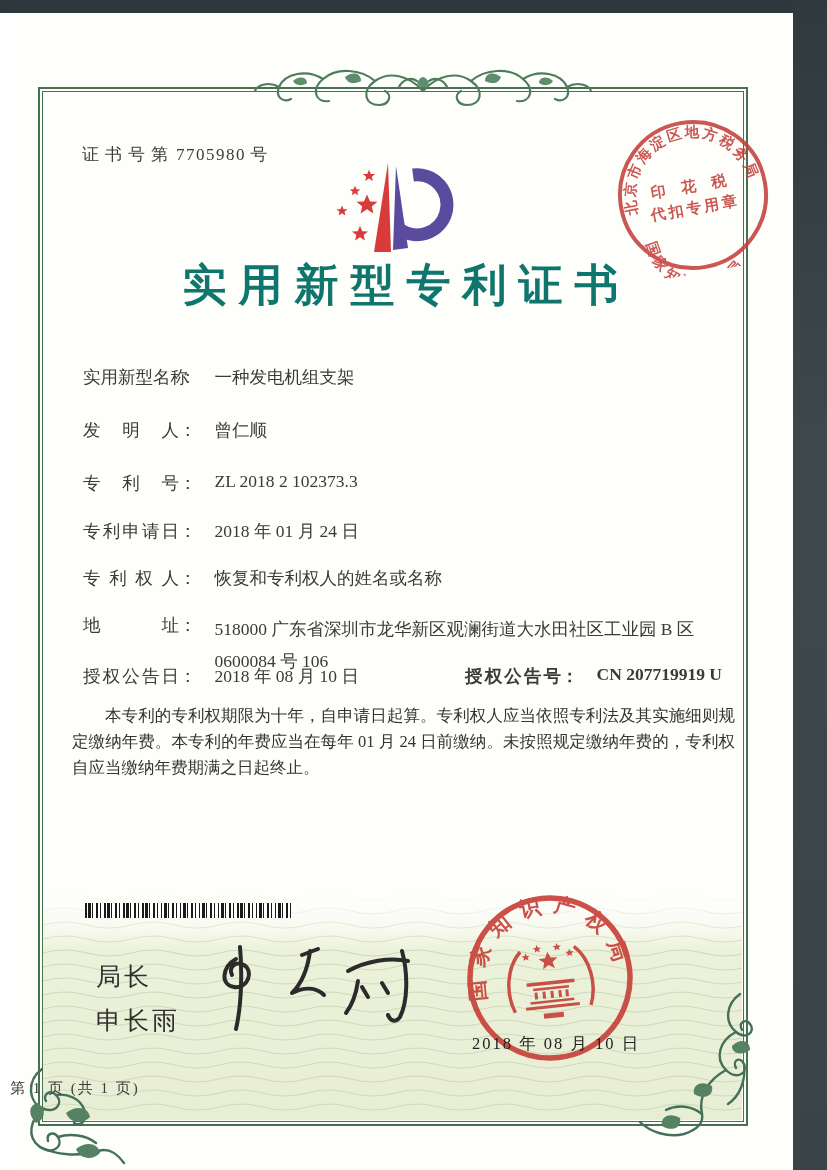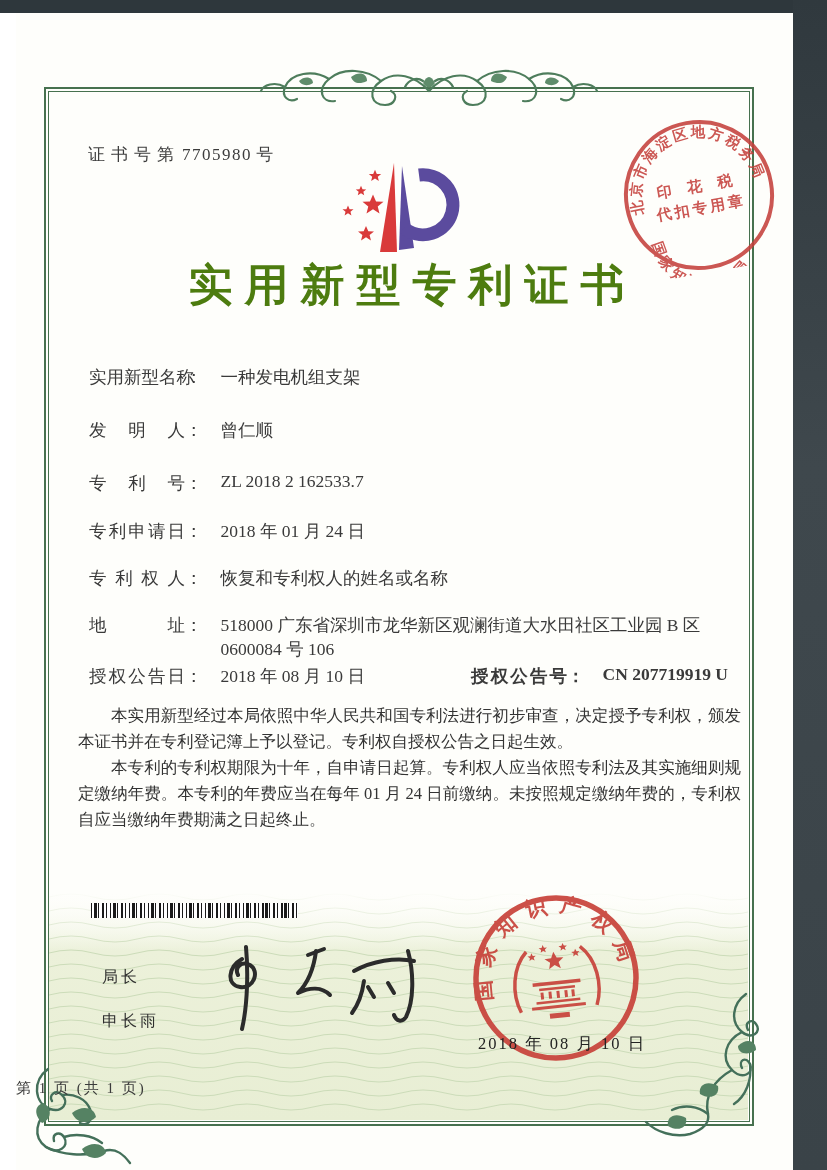--- a/index.html
+++ b/index.html
@@ -1,64 +1,64 @@
 <!DOCTYPE html>
 <html><head>
 <meta charset="utf-8">
 <style>
   html,body{margin:0;padding:0;}
   body{width:827px;height:1170px;position:relative;overflow:hidden;
        background:#fff;font-family:"Liberation Serif","DejaVu Serif",serif;}
   .scan-band-top{position:absolute;left:0;top:0;width:827px;height:13px;background:#2e373c;z-index:9;}
   .scan-strip-right{position:absolute;left:793px;top:0;width:34px;height:1170px;
        background:linear-gradient(180deg,#30393e,#3f484d 40%,#3a4348);z-index:9;}
-  .paper{position:absolute;left:16px;top:13px;width:793px;height:1157px;background:#fefefb;}
+  .paper{position:absolute;left:10px;top:13px;width:793px;height:1157px;background:#fefefb;}
 
   
   .frame{position:absolute;left:28px;top:74px;width:706px;height:1035px;
          border:2px solid #47714f;z-index:3;}
   .frame-inner{position:absolute;inset:2px;border:1px solid #47714f;}
 
   
   .guilloche{position:absolute;left:33px;top:878px;width:699px;height:229px;z-index:1;
      background:linear-gradient(180deg,rgba(238,242,221,0) 0,#ecf1da 60px,#e8eed4 100%);}
   .guilloche svg{position:absolute;left:0;top:0;}
   .g-fade{position:absolute;left:33px;top:878px;width:699px;height:60px;z-index:2;
      background:linear-gradient(180deg,#fefefb,rgba(254,254,251,0));}
 
   .cert-no{position:absolute;left:72px;top:130px;z-index:5;font-size:17px;color:#3c3c3c;}
   .cert-no .cjk{letter-spacing:6px;}
   .cert-no .num{letter-spacing:1.5px;margin-left:2px;}
 
   .logo{position:absolute;left:318px;top:136px;width:160px;height:168px;z-index:5;}
 
   .doc-title{position:absolute;left:0;top:243px;width:793px;text-align:center;z-index:5;
-     font-size:44px;font-weight:700;color:#4d7c0f;letter-spacing:12px;}
+     font-size:44px;font-weight:700;color:#0f766e;letter-spacing:12px;}
 
   .fields{position:absolute;left:73px;top:0;width:660px;z-index:5;color:#3a3a3a;}
   .frow{position:absolute;font-size:17.5px;white-space:nowrap;}
   .frow .lab{display:inline-block;width:96px;text-align:justify;text-align-last:justify;
       vertical-align:top;}
   .frow .col{display:inline-block;vertical-align:top;}
   .frow .val{display:inline-block;margin-left:18px;vertical-align:top;}
   .frow.wrap{white-space:normal;}
-  .frow.wrap .val{width:492px;line-height:24px;}
+  .frow.wrap .val{width:492px;line-height:32px;}
   .pair2{position:absolute;left:382px;top:0;font-weight:bold;}
 
   .paras{position:absolute;left:62px;top:690px;width:663px;z-index:5;color:#333;
      font-size:16.5px;line-height:26px;text-align:justify;}
   .paras p{margin:0;text-indent:2em;}
 
   .barcode{position:absolute;left:75px;top:890px;width:207px;height:15px;z-index:5;
      background:repeating-linear-gradient(90deg,
        #1a1a1a 0 1.5px,#fff 1.5px 3px,#1a1a1a 3px 6px,#fff 6px 7px,
        #1a1a1a 7px 8px,#fff 8px 11px,#1a1a1a 11px 13px,#fff 13px 15px,
        #1a1a1a 15px 16px,#fff 16px 19px);}
 
-  .signoff{position:absolute;left:86px;top:942px;z-index:5;font-size:16px;color:#2f2f2f;
+  .signoff{position:absolute;left:86px;top:942px;z-index:5;font-size:25px;color:#2f2f2f;
      line-height:44px;letter-spacing:3px;}
   .signature{position:absolute;left:196px;top:912px;width:210px;height:118px;z-index:6;}
 
   .seal{position:absolute;left:453px;top:878px;width:174px;height:174px;z-index:5;
      transform:rotate(-6deg);opacity:.92;}
   .seal-date{position:absolute;left:462px;top:1020px;z-index:7;font-size:16.5px;
      color:#232323;letter-spacing:2px;white-space:nowrap;}
 
   .stamp{position:absolute;left:605px;top:104px;width:156px;height:156px;z-index:6;
      transform:rotate(-10deg);opacity:.88;}
@@ -199,41 +199,40 @@
   <div class="doc-title">实用新型专利证书</div>
 
   <div class="fields">
     <div class="frow" style="top:352px">
       <span class="lab">实用新型名称</span><span class="col">：</span><span class="val">一种发电机组支架</span>
     </div>
     <div class="frow" style="top:405px">
       <span class="lab">发明人</span><span class="col">：</span><span class="val">曾仁顺</span>
     </div>
     <div class="frow" style="top:458px">
-      <span class="lab">专利号</span><span class="col">：</span><span class="val">ZL 2018 2 162533.7</span>
+      <span class="lab">专利号</span><span class="col">：</span><span class="val">ZL 2018 2 102373.3</span>
     </div>
     <div class="frow" style="top:506px">
       <span class="lab">专利申请日</span><span class="col">：</span><span class="val">2018 年 01 月 24 日</span>
     </div>
     <div class="frow" style="top:553px">
       <span class="lab">专利权人</span><span class="col">：</span><span class="val">恢复和专利权人的姓名或名称</span>
     </div>
     <div class="frow wrap" style="top:600px">
       <span class="lab">地址</span><span class="col">：</span><span class="val">518000 广东省深圳市龙华新区观澜街道大水田社区工业园 B 区 0600084 号 106</span>
     </div>
     <div class="frow" style="top:651px">
       <span class="lab">授权公告日</span><span class="col">：</span><span class="val">2018 年 08 月 10 日</span>
       <span class="pair2">
         <span class="lab">授权公告号</span><span class="col">：</span><span class="val">CN 207719919 U</span>
       </span>
     </div>
   </div>
 
   <div class="paras">
-    <p>本实用新型经过本局依照中华人民共和国专利法进行初步审查，决定授予专利权，颁发本证书并在专利登记簿上予以登记。专利权自授权公告之日起生效。</p>
     <p>本专利的专利权期限为十年，自申请日起算。专利权人应当依照专利法及其实施细则规定缴纳年费。本专利的年费应当在每年 01 月 24 日前缴纳。未按照规定缴纳年费的，专利权自应当缴纳年费期满之日起终止。</p>
   </div>
 
   <div class="barcode"></div>
 
   <div class="signoff">
     <div>局长</div>
     <div>申长雨</div>
   </div>
 

